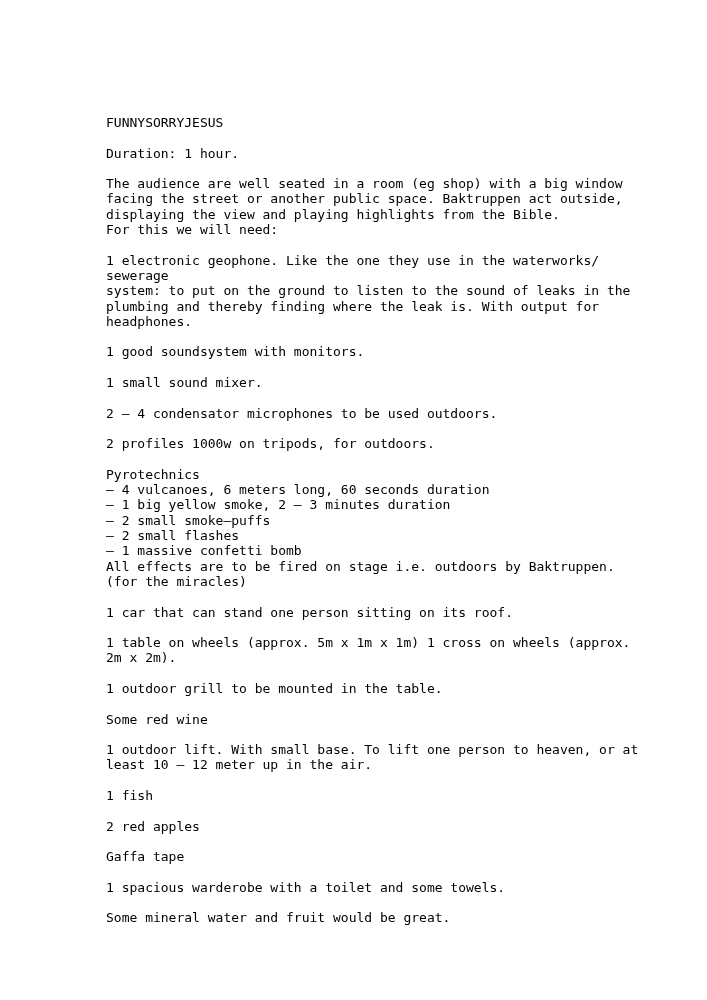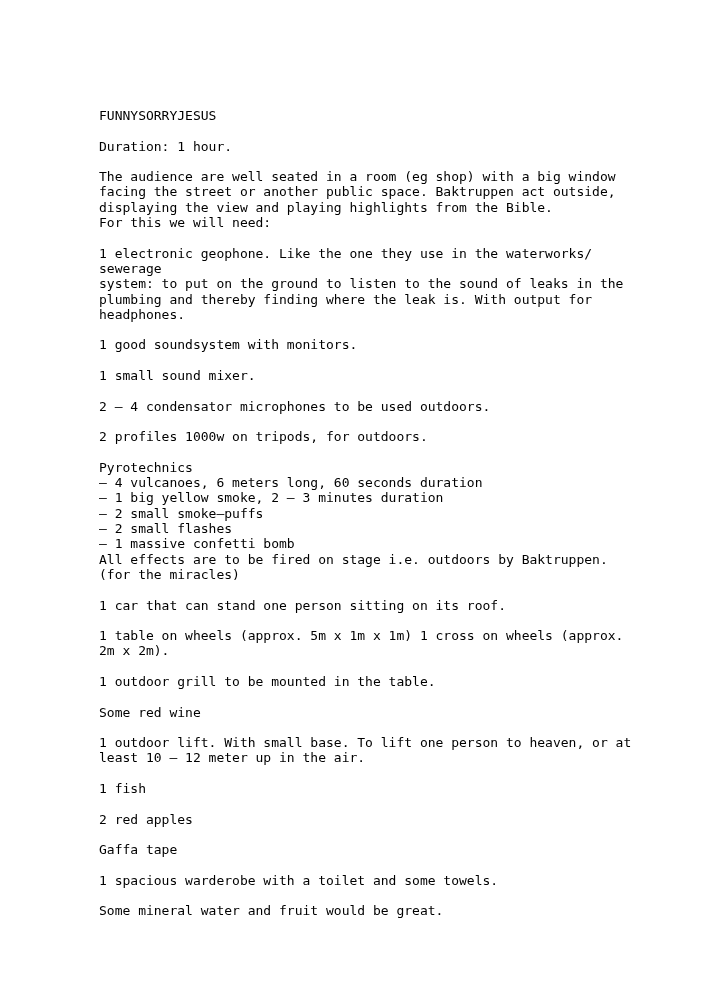--- a/index.html
+++ b/index.html
@@ -11,21 +11,21 @@
     position: relative;
     width: 707px;
     height: 1000px;
     background: #ffffff;
     overflow: hidden;
   }
   .text-block {
     position: absolute;
     left: 90px;
     top: 99px;
-    margin: 9px;
+    margin: 16px;
     font-family: "DejaVu Sans Mono", "Liberation Mono", monospace;
     font-size: 13px;
     line-height: 15.3px;
     color: #000000;
     white-space: pre;
     letter-spacing: 0;
   }
 </style>
 </head>
 <body>

